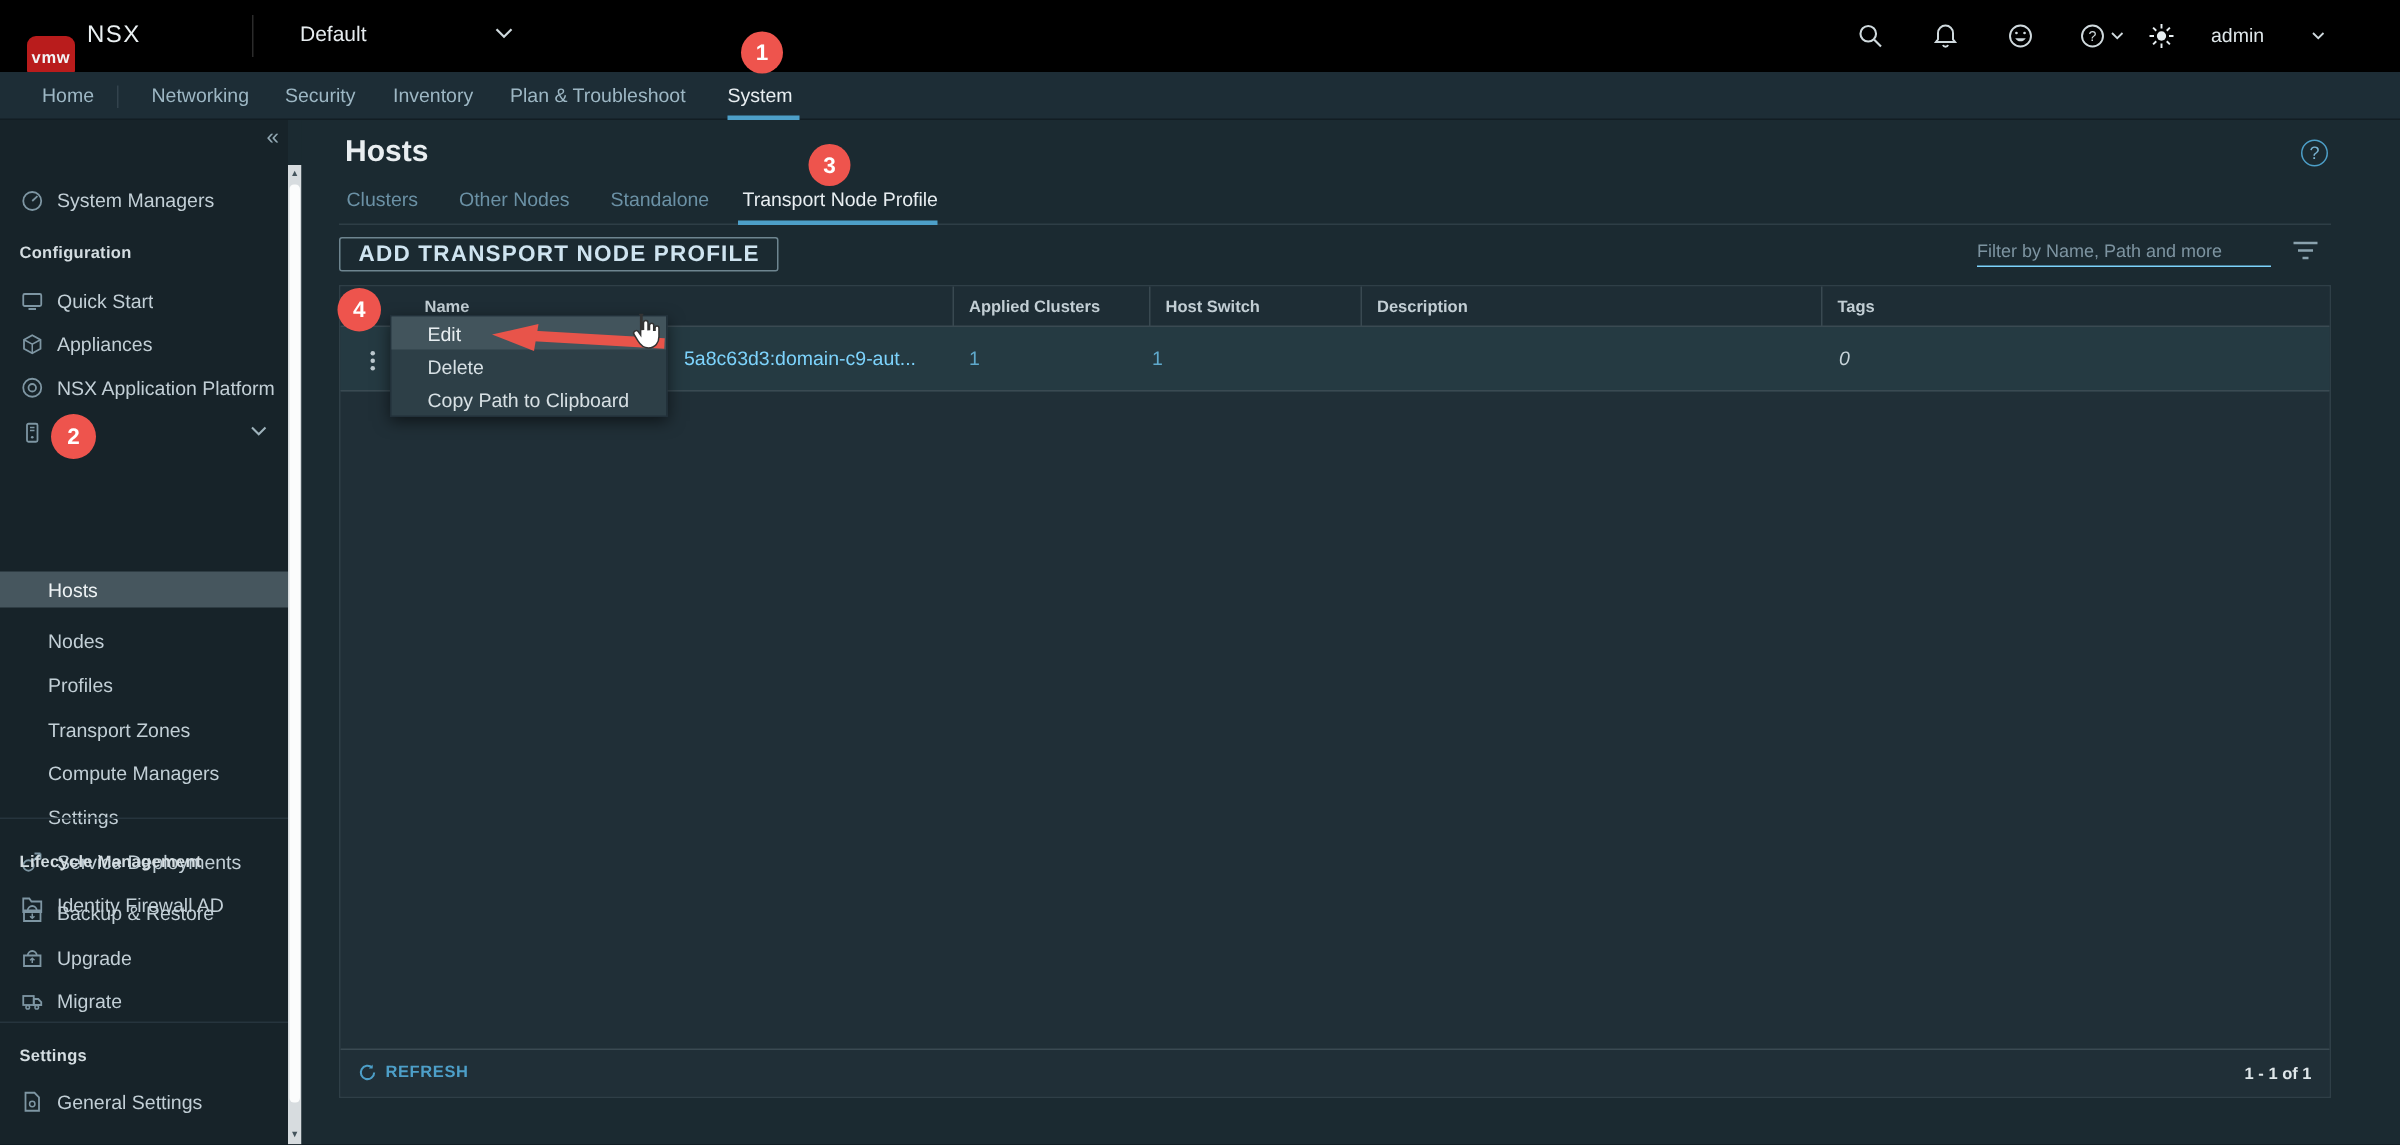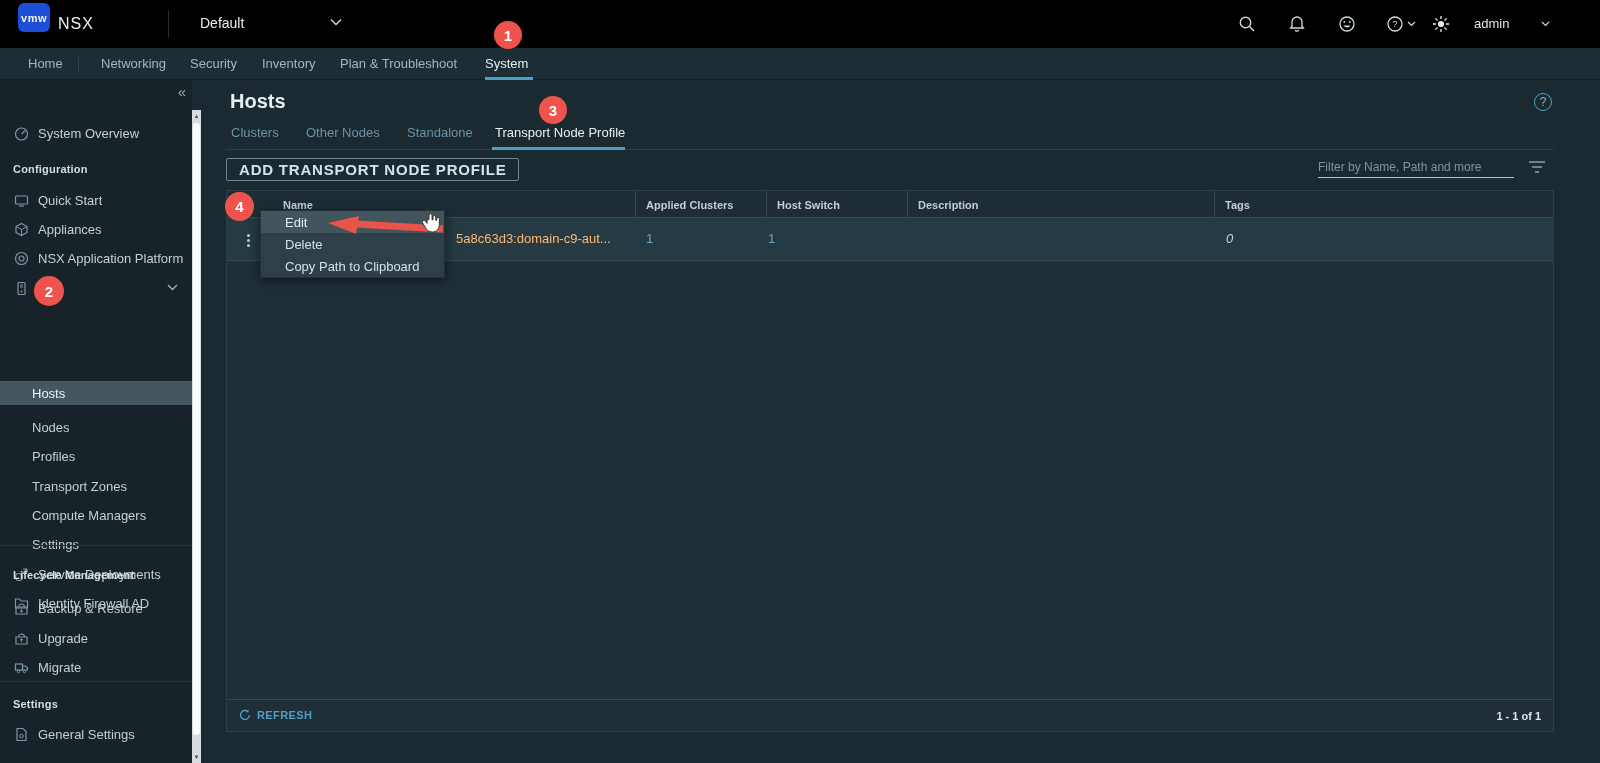--- a/index.html
+++ b/index.html
@@ -2,21 +2,21 @@
 <html><head>
 <meta charset="utf-8">
 <style>
   * { margin:0; padding:0; box-sizing:border-box; }
   html,body { background:#0d151a; }
   .screen{ position:relative; width:1600px; height:763px; overflow:hidden;
     background:#1b2a31; font-family:"Liberation Sans",sans-serif; color:#c9d5da; }
 
   
   .topbar{ position:absolute; left:0; top:0; width:1600px; height:48px; background:#000; }
-  .vmw-badge{ position:absolute; left:18px; top:3px; width:32px; height:29px; background:#1d4ed8;
+  .vmw-badge{ position:absolute; left:18px; top:24px; width:32px; height:29px; background:#b91c1c;
     border-radius:6px; color:#f2f5f6; font-size:11px; font-weight:bold; display:flex;
     align-items:center; justify-content:center; letter-spacing:.5px; }
   .product-name{ position:absolute; left:58px; top:15px; font-size:16px; letter-spacing:1px; color:#eaf0f2; }
   .tb-divider{ position:absolute; left:168px; top:10px; width:1px; height:28px; background:#2b2b2b; }
   .org-select{ position:absolute; left:200px; top:14px; width:150px; height:20px; cursor:pointer; }
   .org-label{ font-size:14px; color:#e6ecef; }
   .org-caret{ position:absolute; left:130px; top:4px; }
   .tb-ico{ position:absolute; top:15px; width:18px; height:18px; cursor:pointer; }
   .tb-caret{ position:absolute; top:21px; width:9px; height:6px; cursor:pointer; }
   .tb-user{ position:absolute; left:1474px; top:16px; font-size:13px; color:#dfe7ea; cursor:pointer; }
@@ -73,21 +73,21 @@
   
   .grid{ position:absolute; left:25px; top:110px; width:1328px; height:542px;
     border:1px solid #2f3f47; background:#202f37; }
   .ghead{ position:absolute; left:0; top:0; width:100%; height:27px; background:#1e2d35;
     border-bottom:1px solid #3a4a52; }
   .gh{ position:absolute; top:0; height:27px; display:flex; align-items:center; font-size:11px;
     font-weight:bold; color:#c2ced4; padding-left:10px; border-left:1px solid #394951; cursor:pointer; }
   .gh.first{ border-left:none; padding-left:56px; }
   .grow{ position:absolute; left:0; top:27px; width:100%; height:43px; background:#253a42;
     border-bottom:1px solid #3a4a52; cursor:pointer; }
-  .cell{ position:absolute; top:13px; font-size:13px; color:#fdba74; white-space:nowrap; }
+  .cell{ position:absolute; top:13px; font-size:13px; color:#7dd3fc; white-space:nowrap; }
   .cell.link{ color:#5fa9cc; cursor:pointer; }
   .cell.tags{ font-style:italic; color:#c6d2d8; }
   .vdots{ position:absolute; left:20px; top:21px; width:3px; height:3px; border-radius:50%;
     background:#bcc9cf; box-shadow:0 -5px 0 #bcc9cf,0 5px 0 #bcc9cf; cursor:pointer; }
   .gfoot{ position:absolute; left:0; bottom:0; width:100%; height:32px; border-top:1px solid #3a4a52;
     background:#202f37; }
   .refresh{ position:absolute; left:12px; top:9px; display:flex; gap:6px; align-items:center;
     color:#4d9fc8; font-size:11px; font-weight:bold; letter-spacing:.4px; cursor:pointer; }
   .pagination{ position:absolute; right:12px; top:10px; font-size:11px; font-weight:bold; color:#dfe7ea; }
 
@@ -165,21 +165,21 @@
   <aside class="sidebar">
     <span class="collapse">«</span>
 
     <div class="srow" style="top:41px">
       <span class="sicon">
           <svg width="15" height="15" viewBox="0 0 15 15">
             <circle cx="7.5" cy="8" r="6" fill="none" stroke="#7e96a3" stroke-width="1.2"></circle>
             <path d="M7.5 8 11 4.8" stroke="#7e96a3" stroke-width="1.2"></path>
           </svg>
         </span>
-      <span class="lbl">System Overview</span>
+      <span class="lbl">System Managers</span>
     </div>
 
     <div class="ssec" style="top:83px">Configuration</div>
 
     <div class="srow" style="top:108px">
       <span class="sicon">
           <svg width="15" height="15" viewBox="0 0 15 15">
             <rect x="1.5" y="3" width="12" height="8" rx="1" fill="none" stroke="#7e96a3" stroke-width="1.2"></rect>
             <path d="M5 13h5" stroke="#7e96a3" stroke-width="1.2"></path>
           </svg>

